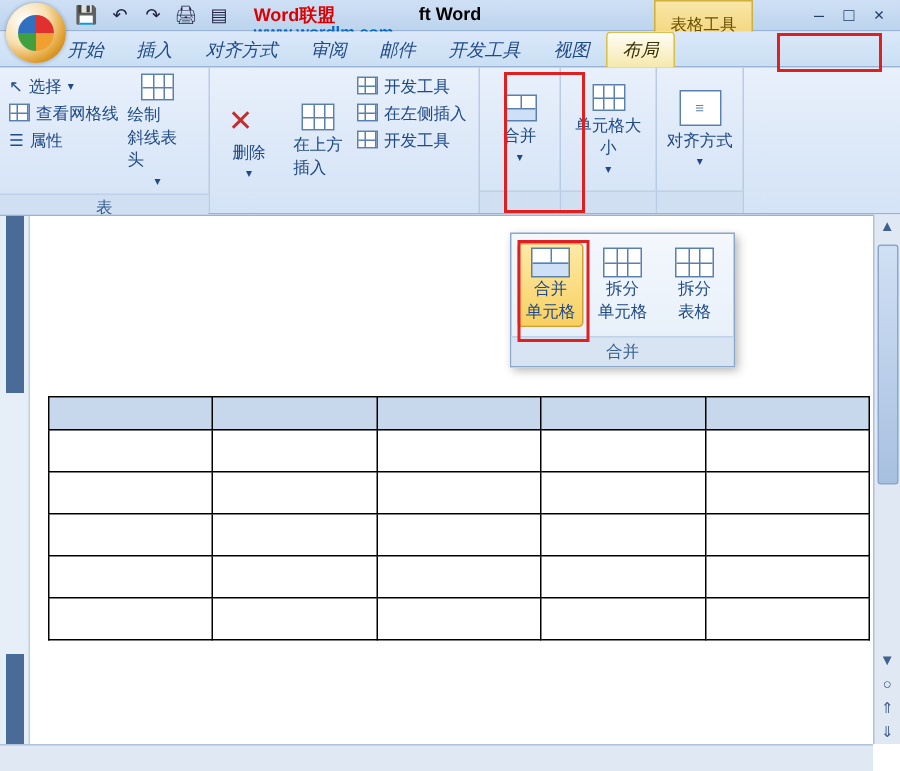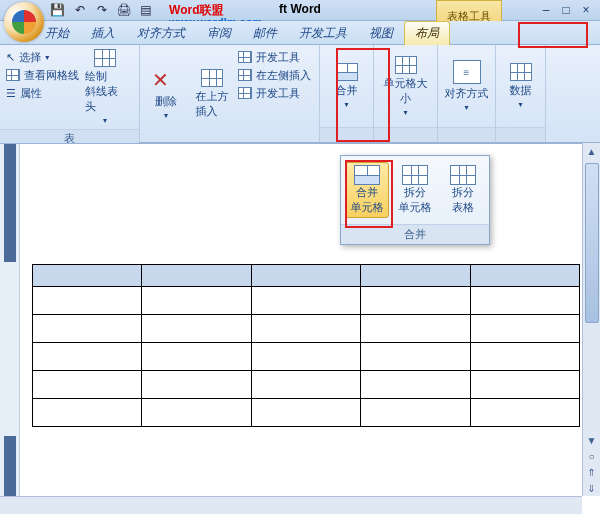--- a/index.html
+++ b/index.html
@@ -170,29 +170,20 @@
   <div class="group" style="width:58px">
     <div class="group-body" style="justify-content:center">
       <div class="big-btn dd-arrow">
         <div class="icon-large" style="border:1px solid #5a80b0;background:#fff;display:flex;align-items:center;justify-content:center;font-size:10px;color:#5a80b0">≡</div>
         <span>对齐方式</span>
       </div>
     </div>
     <div class="group-label">&nbsp;</div>
   </div>
 
-  <div class="group" style="width:50px">
-    <div class="group-body" style="justify-content:center">
-      <div class="big-btn narrow dd-arrow">
-        <div class="grid-icon icon-large"></div>
-        <span>数据</span>
-      </div>
-    </div>
-    <div class="group-label">&nbsp;</div>
-  </div>
 </div>
 
 <div class="doc-area">
   <div class="ruler-v">
     <div class="dark" style="top:0;height:118px"></div>
     <div class="dark" style="bottom:0;height:60px"></div>
   </div>
   <div class="page">
     <table class="table">
       <tbody>

